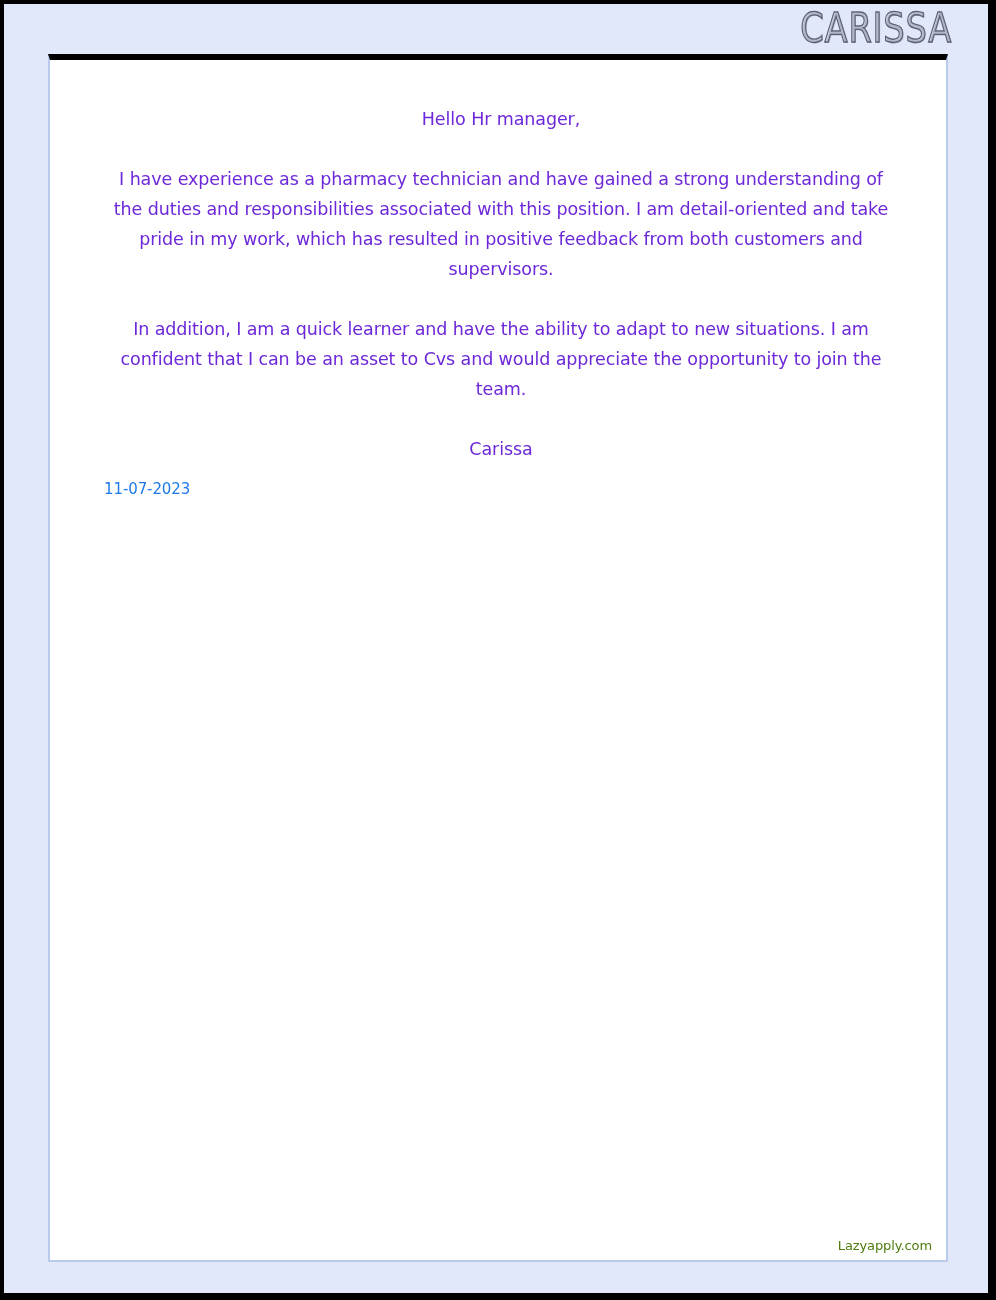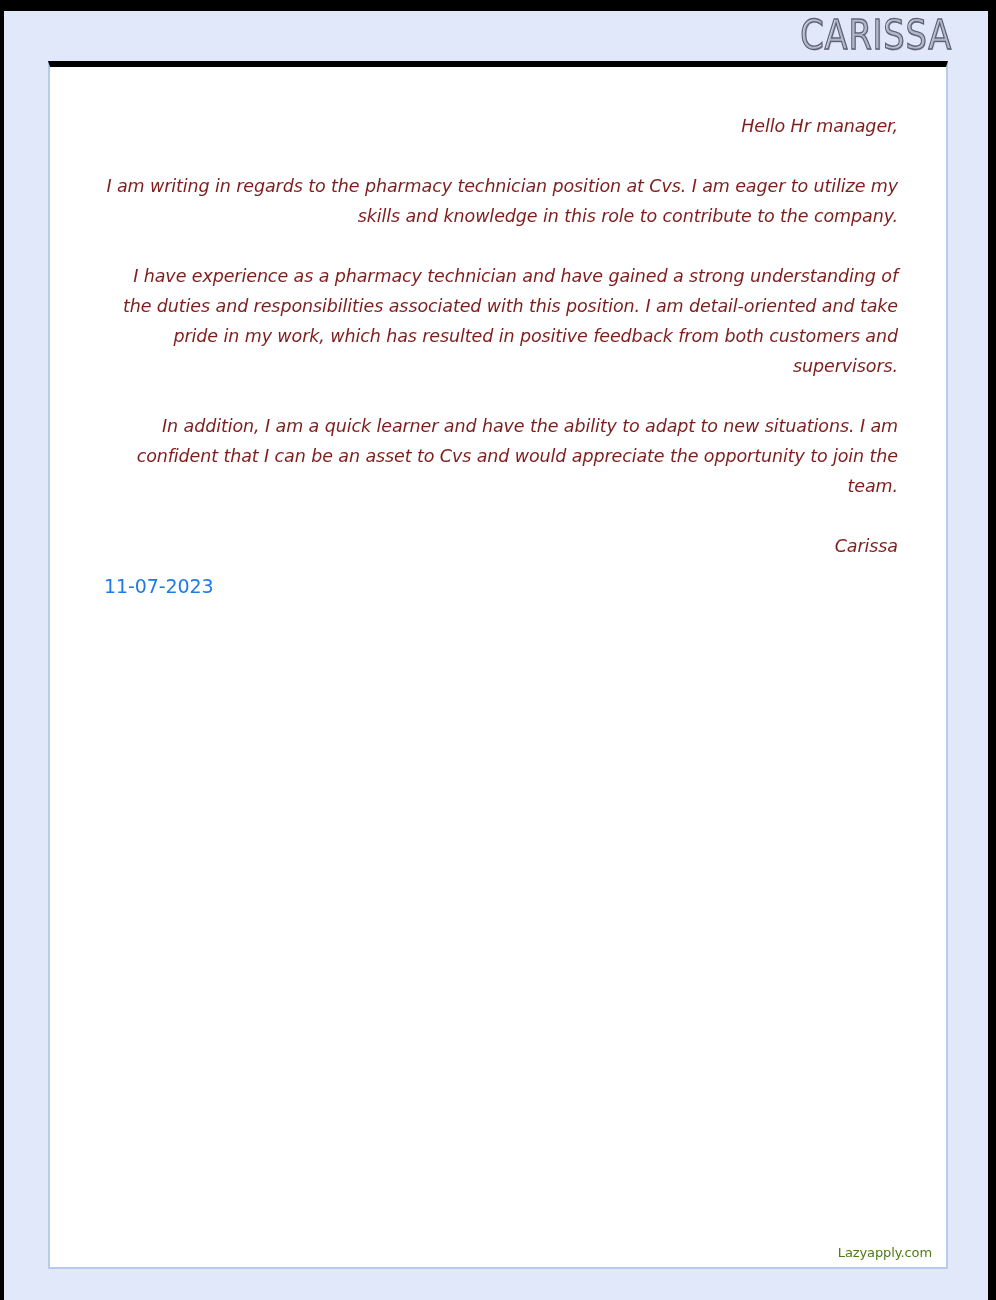--- a/index.html
+++ b/index.html
@@ -12,21 +12,21 @@
     height: 1300px;
     overflow: hidden;
     background: #000000;
     font-family: "DejaVu Sans", sans-serif;
   }
 
   
   .page {
     position: absolute;
     left: 4px;
-    top: 11px;
+    top: 4px;
     width: 984px;
     height: 1289px;
     background: #e1e8f9;
     overflow: hidden;
   }
 
   
   .letterhead {
     position: absolute;
     left: 0;
@@ -71,34 +71,33 @@
     position: absolute;
     left: 54px;
     top: 44px;
     width: 794px;
   }
 
   .letter-line {
     font-family: "DejaVu Sans", sans-serif;
     font-size: 17.5px;
     line-height: 30px;
-    color: #7f1d1d;
+    color: #6d28d9;
     margin: 0 0 30px 0;
-    text-align: right;
+    text-align: center;
     letter-spacing: -0.1px;
-    font-style: italic;
   }
 
   .letter-line.tight {
     margin-bottom: 0;
   }
 
   .date-line {
     font-family: "DejaVu Sans", sans-serif;
-    font-size: 19px;
+    font-size: 15px;
     line-height: 30px;
     color: #1f7ae8;
     margin: 10px 0 0 0;
     letter-spacing: -0.1px;
   }
 
   .doc-footer {
     position: absolute;
     right: 14px;
     bottom: 6px;
@@ -117,21 +116,20 @@
   <div class="letterhead">
     <div class="brand-name">CARISSA</div>
   </div>
 
   <div class="document">
 
     <div class="doc-body">
 
       <p class="letter-line">Hello Hr manager,</p>
 
-      <p class="letter-line">I am writing in regards to the pharmacy technician position at Cvs. I am eager to utilize my skills and knowledge in this role to contribute to the company.</p>
 
       <p class="letter-line">I have experience as a pharmacy technician and have gained a strong understanding of the duties and responsibilities associated with this position. I am detail-oriented and take pride in my work, which has resulted in positive feedback from both customers and supervisors.</p>
 
       <p class="letter-line">In addition, I am a quick learner and have the ability to adapt to new situations. I am confident that I can be an asset to Cvs and would appreciate the opportunity to join the team.</p>
 
 
 
       <p class="letter-line tight">Carissa</p>
 
       <p class="date-line">11-07-2023</p>

